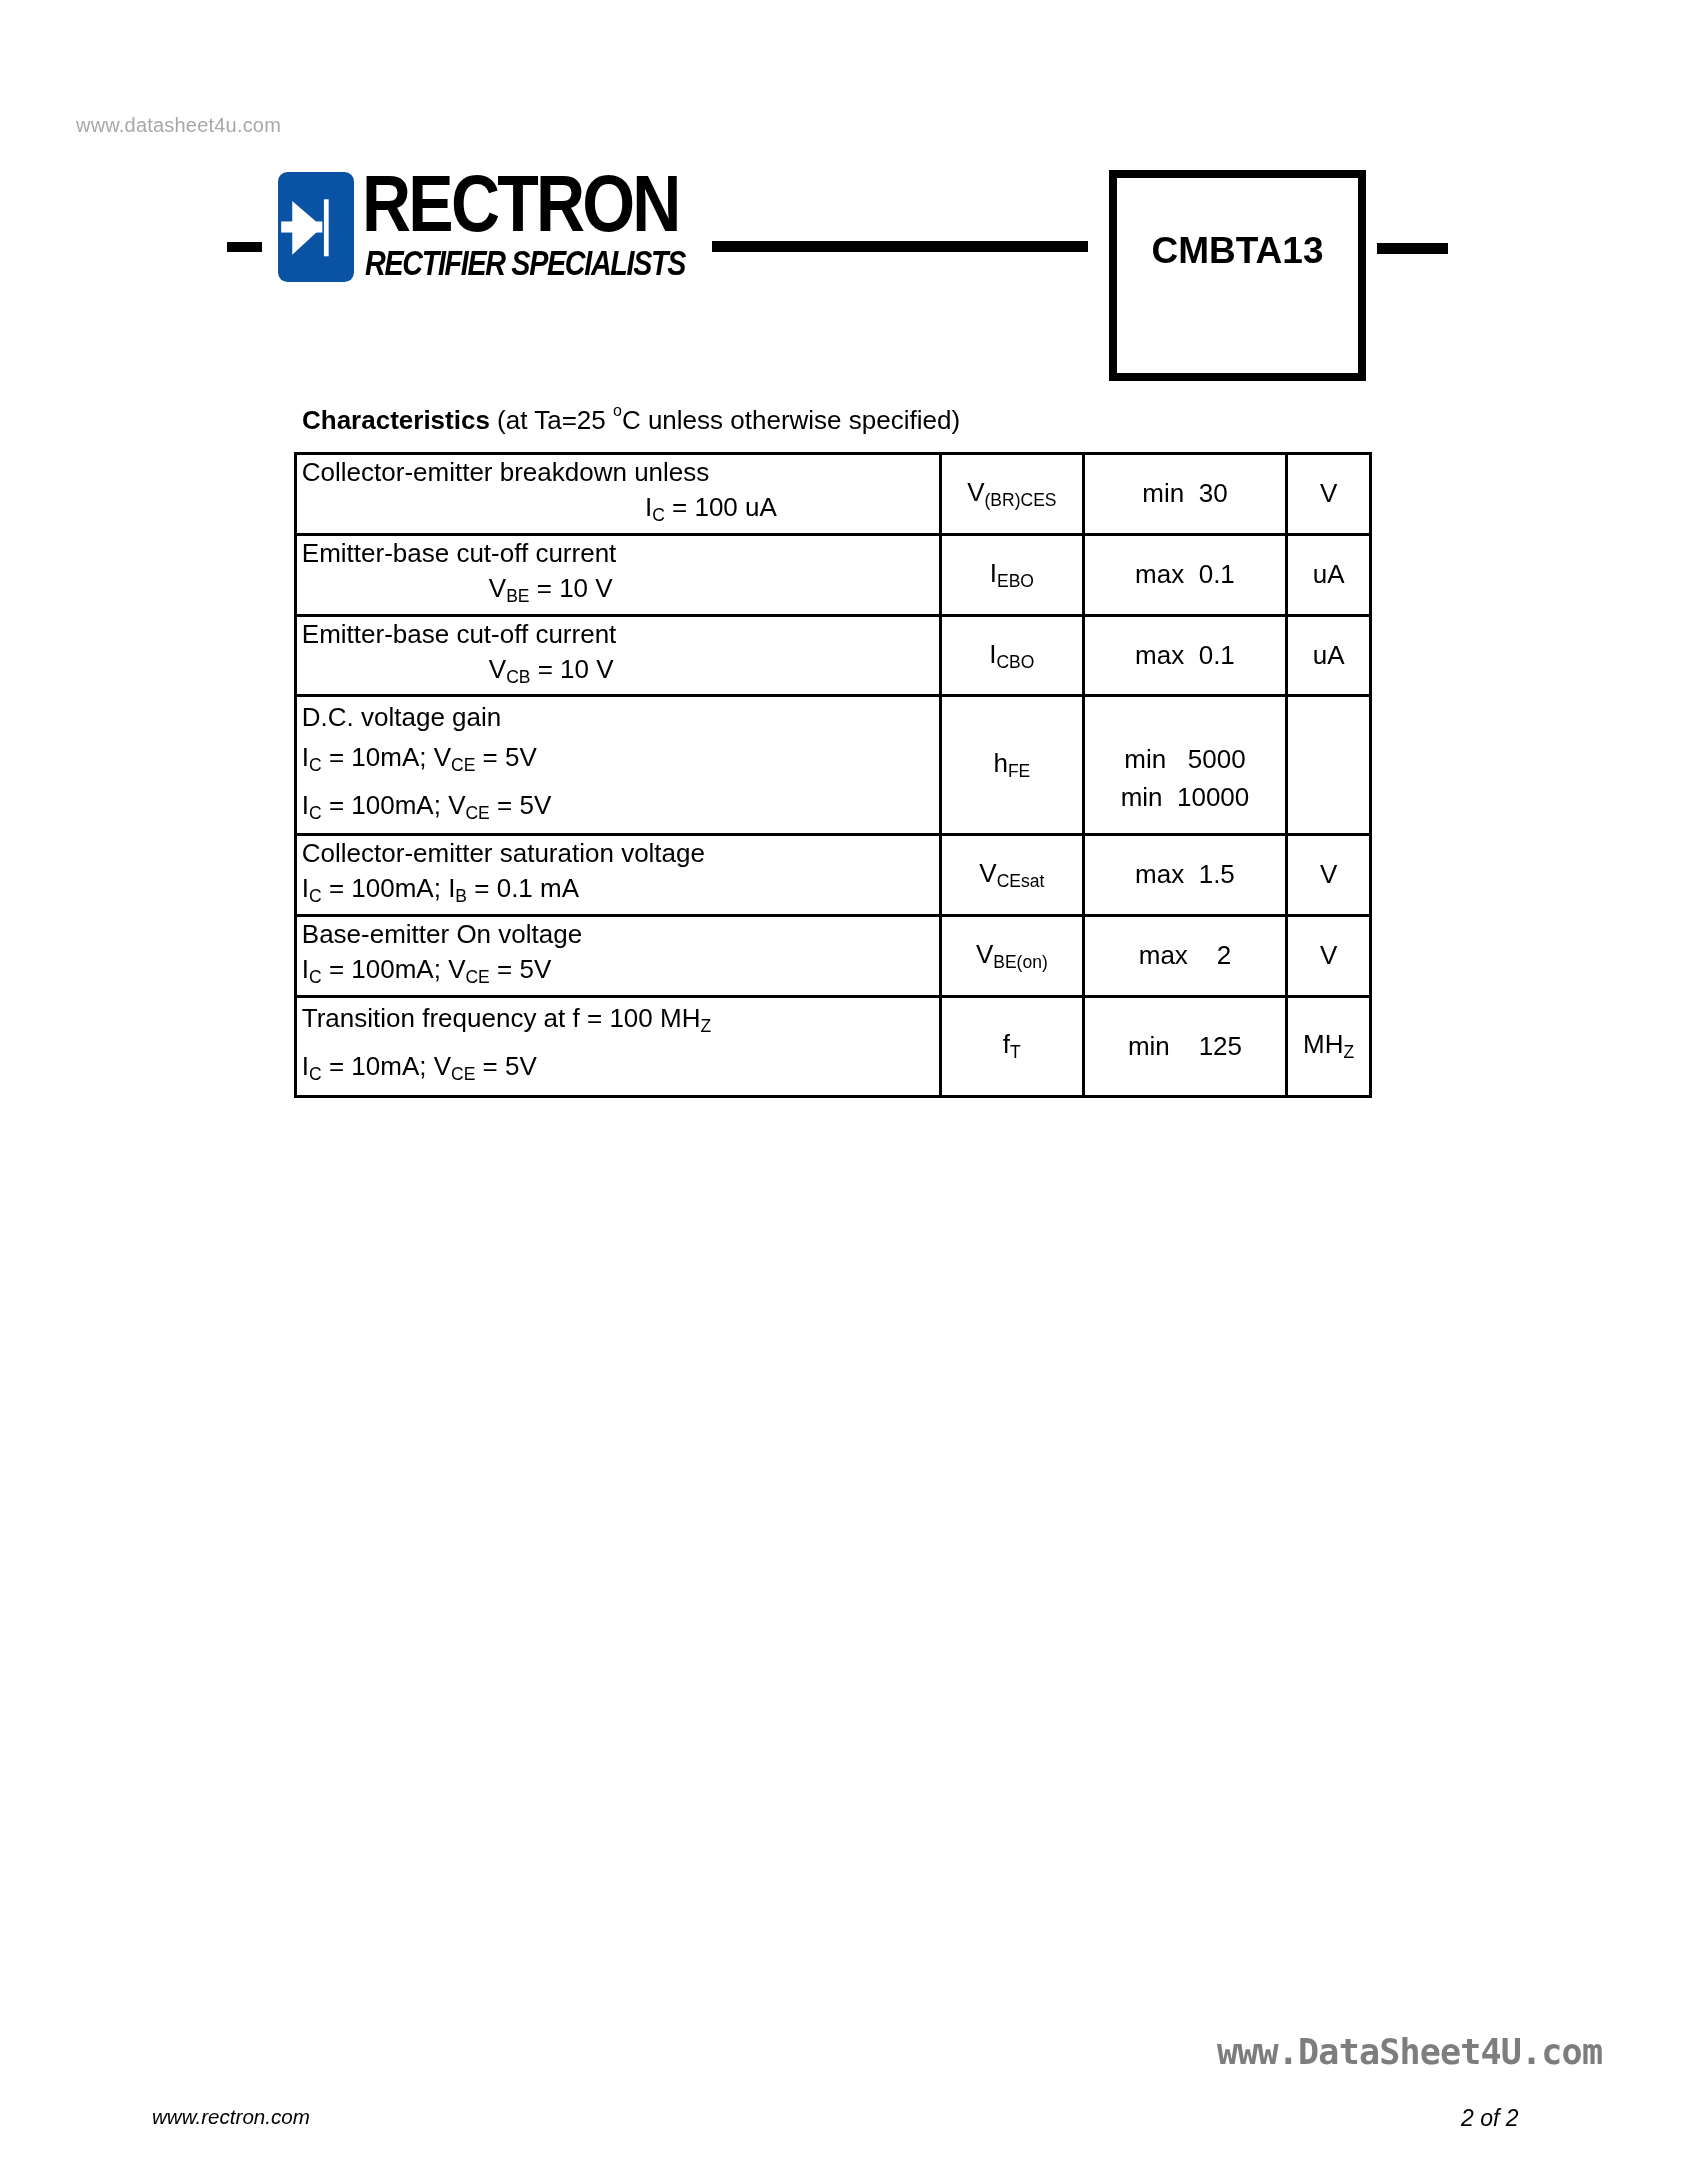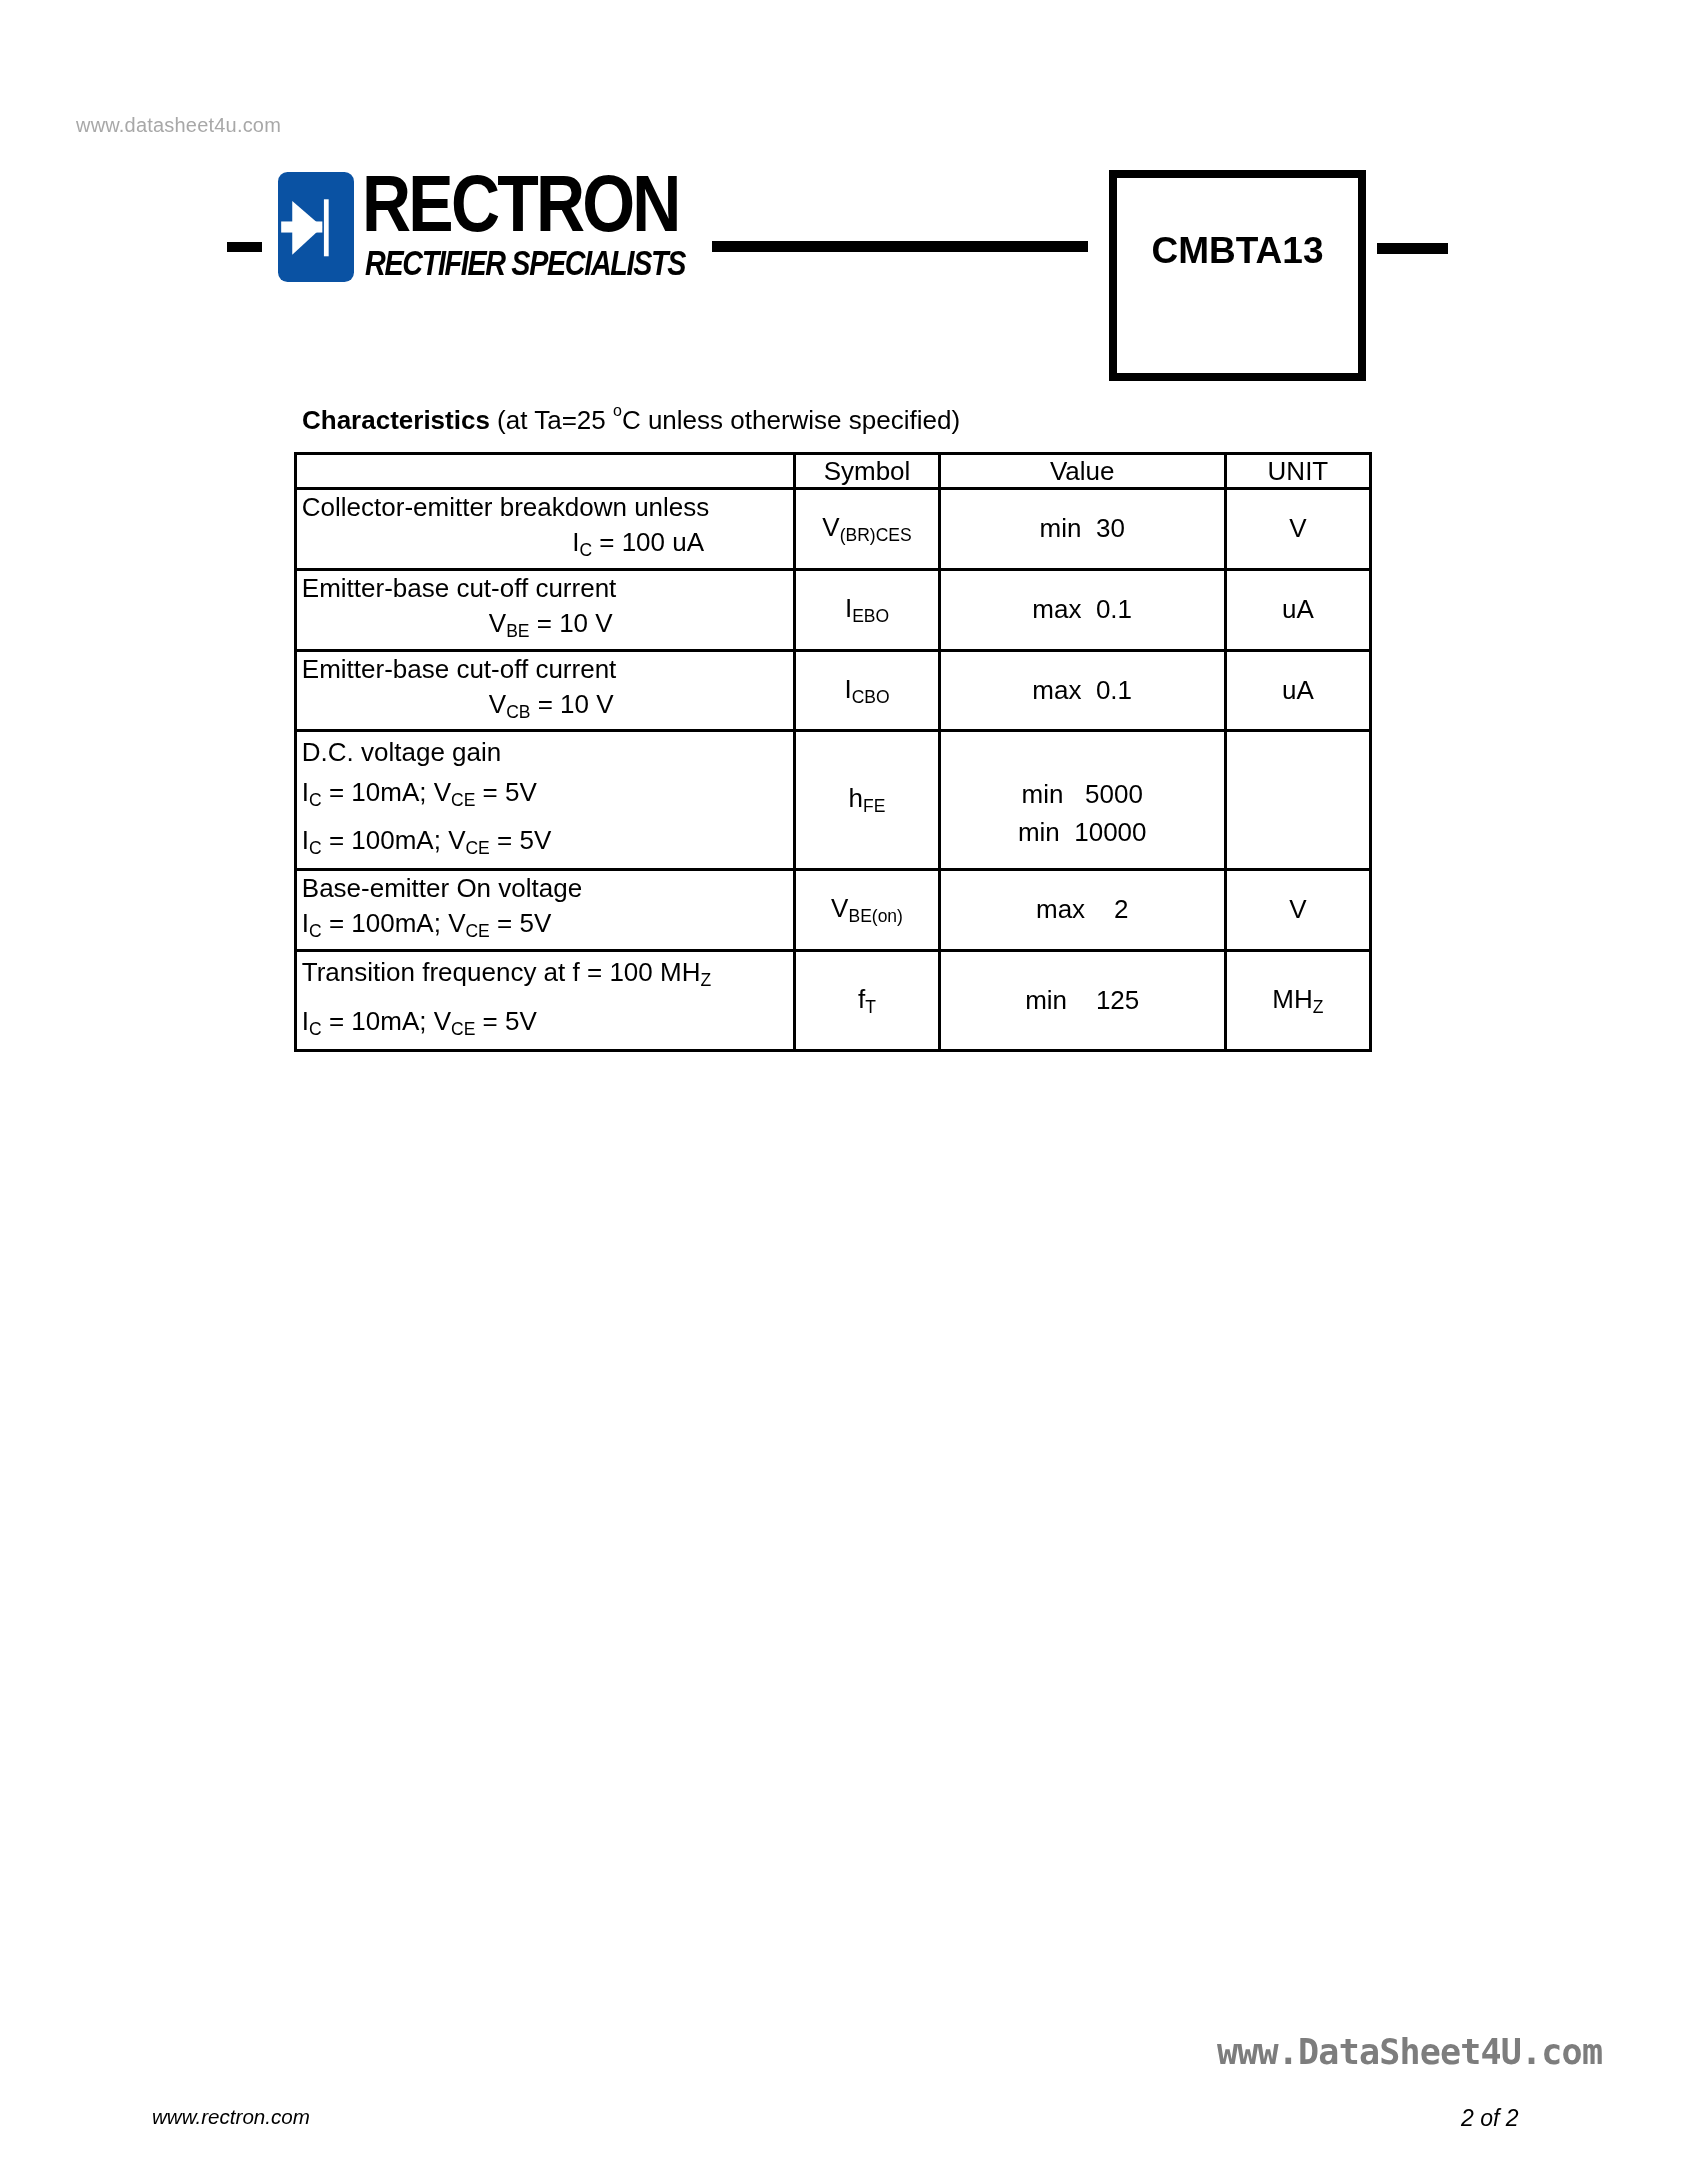--- a/index.html
+++ b/index.html
@@ -50,26 +50,20 @@
   <span>CMBTA13</span>
 </div>
 <div class="abs dash" style="left:1377px;top:243px;width:71px;height:11px;"></div>
 
 <div class="abs title">
   <b>Characteristics</b><span> (at Ta=25 </span><sup>o</sup><span>C unless otherwise specified)</span>
 </div>
 
 <table class="chars">
   <tbody>
-      <tr>
-    <th class="c1"></th>
-    <th class="c2">Symbol</th>
-    <th class="c3">Value</th>
-    <th class="c4">UNIT</th>
-  </tr>
 
   <tr class="r1">
     <td class="param">
       <span>Collector-emitter breakdown unless</span>
       <span class="indent"><span>I</span><sub>C</sub><span> = 100 uA</span></span>
     </td>
     <td class="sym"><span>V</span><sub>(BR)CES</sub></td>
     <td class="val" style="white-space:pre;">min  30</td>
     <td class="unit">V</td>
   </tr>
@@ -101,20 +95,29 @@
       <span><span>I</span><sub>C</sub><span> = 100mA; V</span><sub>CE</sub><span> = 5V</span></span>
     </td>
     <td class="sym"><span>h</span><sub>FE</sub></td>
     <td class="val" style="vertical-align:top;">
       <span class="hfe-vals" style="white-space:pre;"><span>min   5000</span>
 <span>min  10000</span></span>
     </td>
     <td class="unit"></td>
   </tr>
 
+  <tr class="r5">
+    <td class="param">
+      <span>Collector-emitter saturation voltage</span><br>
+      <span><span>I</span><sub>C</sub><span> = 100mA; I</span><sub>B</sub><span> = 0.1 mA</span></span>
+    </td>
+    <td class="sym"><span>V</span><sub>CEsat</sub></td>
+    <td class="val" style="white-space:pre;">max  1.5</td>
+    <td class="unit">V</td>
+  </tr>
 
   <tr class="r6">
     <td class="param">
       <span>Base-emitter On voltage</span><br>
       <span><span>I</span><sub>C</sub><span> = 100mA; V</span><sub>CE</sub><span> = 5V</span></span>
     </td>
     <td class="sym"><span>V</span><sub>BE(on)</sub></td>
     <td class="val" style="white-space:pre;">max    2</td>
     <td class="unit">V</td>
   </tr>

